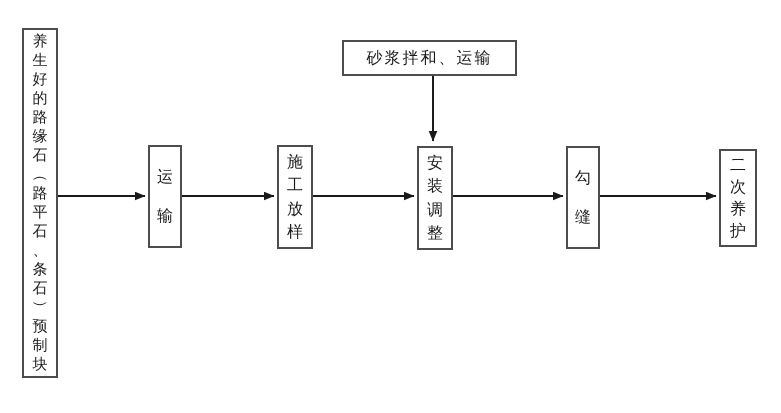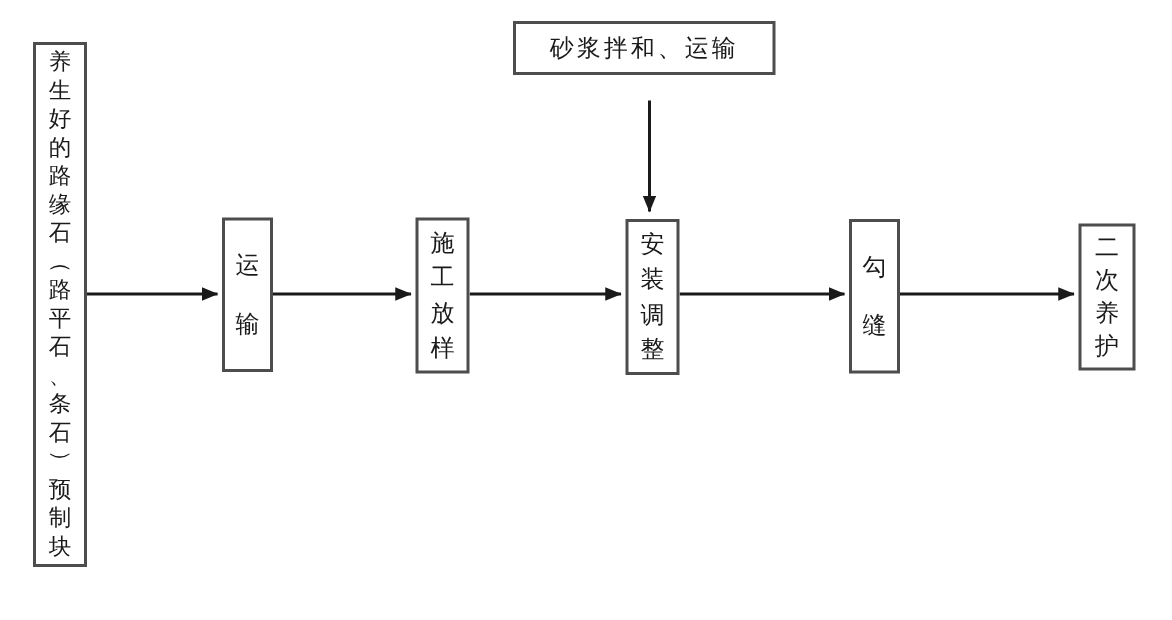--- a/index.html
+++ b/index.html
@@ -32,21 +32,21 @@
   .htext{
     display:flex;
     justify-content:center;
     align-items:center;
     height:100%;
     width:100%;
     letter-spacing:2px;
     font-size:16px;
   }
   #source-box{left:22px;top:28px;width:36px;height:350px;font-size:15px;}
-  #mortar-box{left:342px;top:14px;width:175px;height:36px;}
+  #mortar-box{left:342px;top:40px;width:175px;height:36px;}
   #step-transport{left:148px;top:145px;width:34px;height:103px;font-size:16px;}
   #step-layout{left:277px;top:145px;width:36px;height:104px;font-size:16px;}
   #step-install{left:417px;top:146px;width:36px;height:104px;font-size:16px;}
   #step-joint{left:566px;top:146px;width:34px;height:103px;font-size:16px;}
   #step-cure{left:719px;top:149px;width:38px;height:98px;font-size:16px;}
   #arrow-layer{position:absolute;left:0;top:0;width:781px;height:413px;pointer-events:none;}
 </style>
 </head>
 <body>
 

